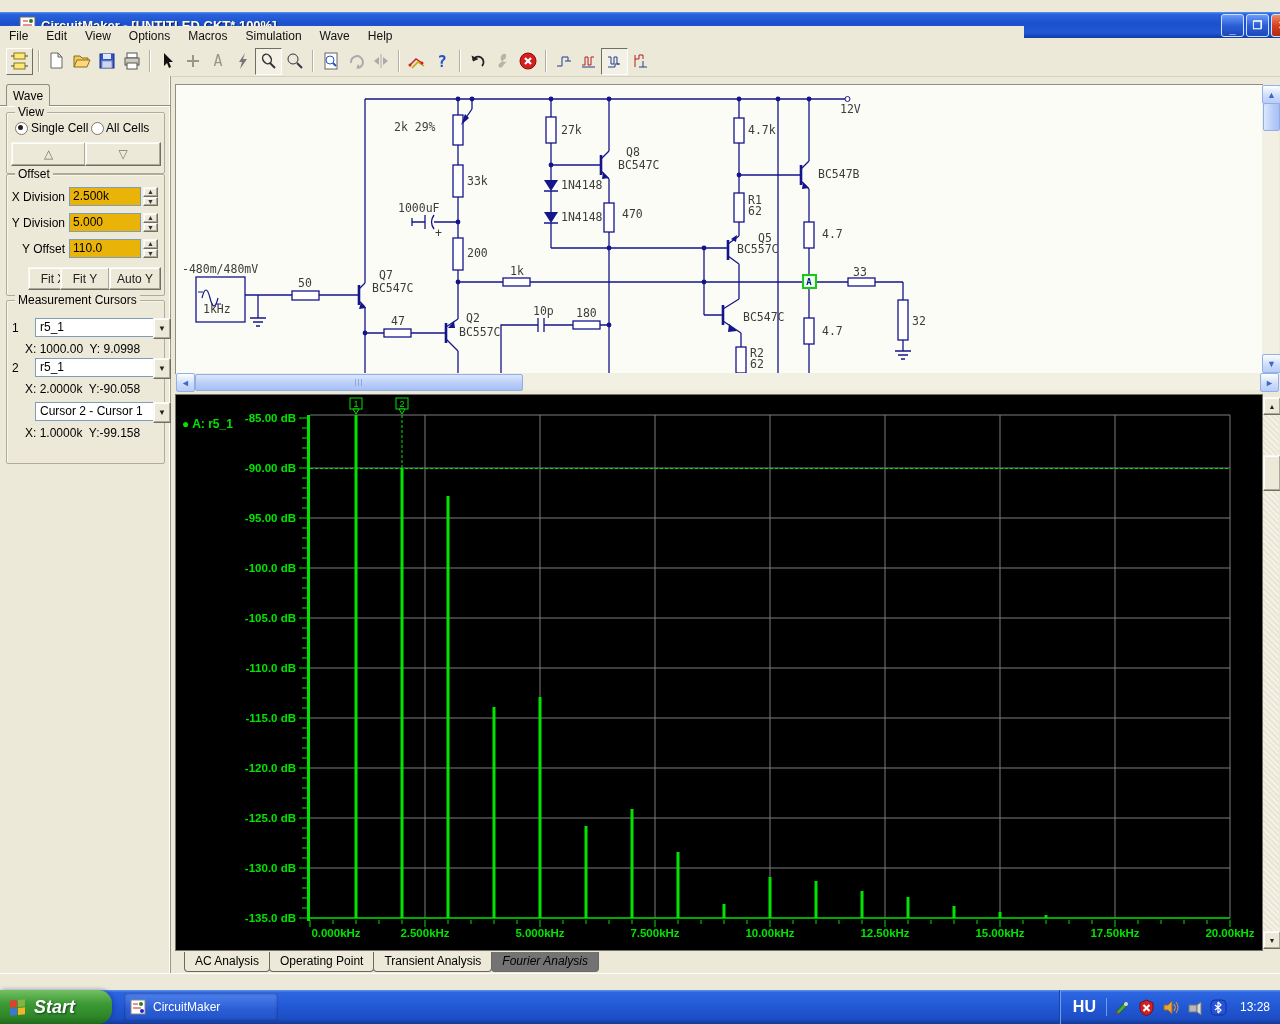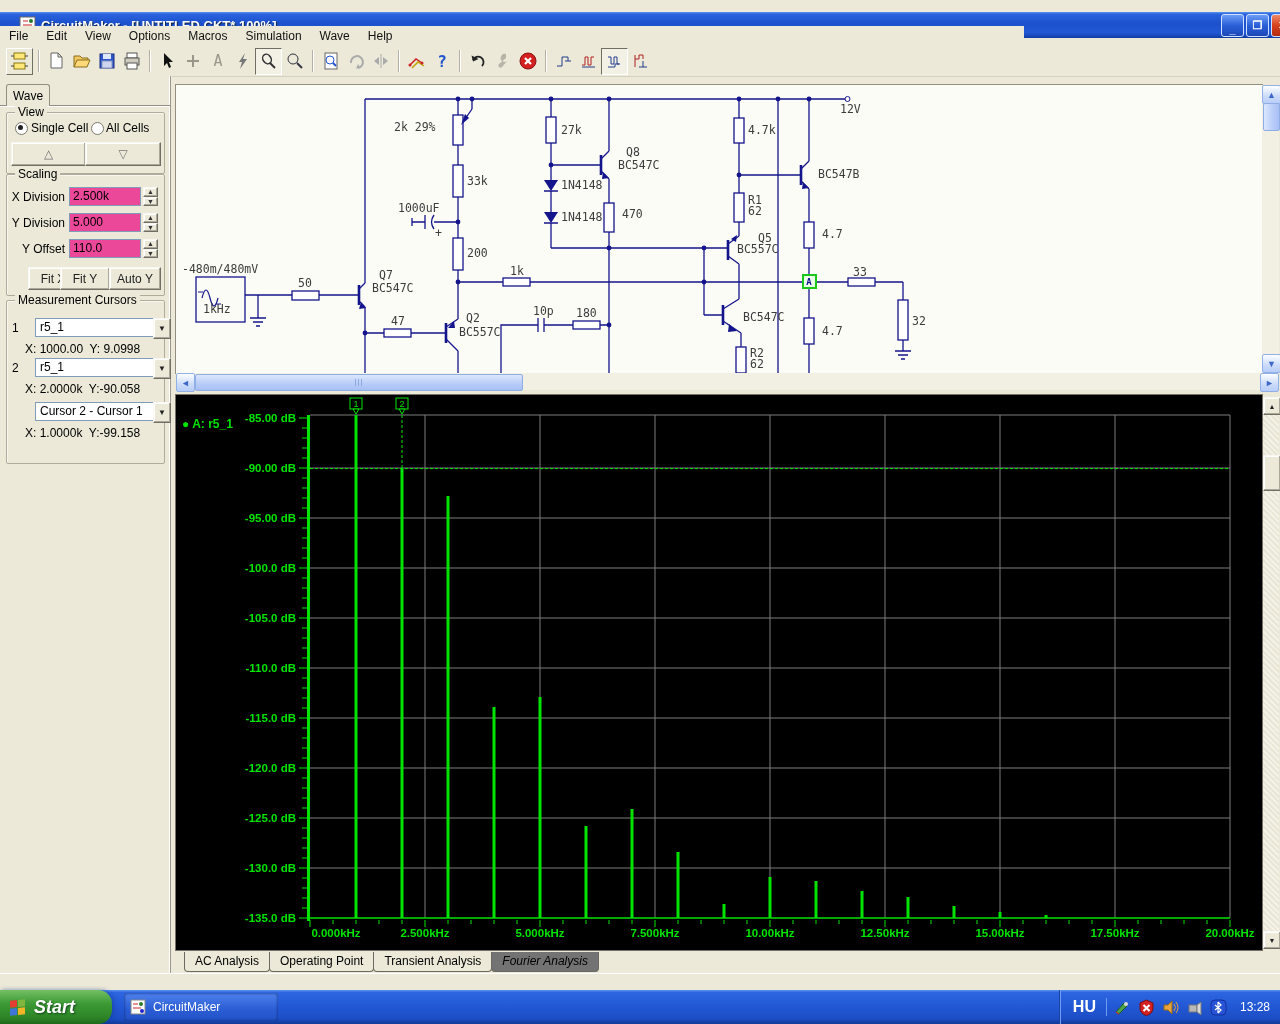--- a/index.html
+++ b/index.html
@@ -25,21 +25,21 @@
   
   #sidebar{left:0;top:76px;width:172px;height:914px;background:#ece9d8;}
   #sidebar .edge{position:absolute;left:170px;top:0;width:1px;height:914px;background:#9a978a;box-shadow:-1px 0 0 #fff;}
   #wave-tab{position:absolute;left:6px;top:8px;width:42px;height:21px;background:#ece9d8;
     border:1px solid #928f82;border-bottom:none;border-radius:3px 3px 0 0;font-size:12px;
     display:flex;align-items:center;justify-content:center;z-index:2;}
   #tabline{position:absolute;left:0;top:29px;width:170px;height:1px;background:#928f82;box-shadow:0 1px 0 #fff;}
   .grp{position:absolute;border:1px solid #b0ac99;border-radius:2px;box-shadow:inset 1px 1px 0 #f8f6ee;}
   .grp>.cap{position:absolute;top:-8px;left:8px;background:#ece9d8;padding:0 3px;font-size:12px;color:#000;}
   .lbl{font-size:12px;color:#000;}
-  .fld{background:#ec4899;border:1px solid #7f9db9;font-size:12px;font-family:"Liberation Sans",sans-serif;
+  .fld{background:#eab308;border:1px solid #7f9db9;font-size:12px;font-family:"Liberation Sans",sans-serif;
     padding:1px 3px;height:15px;line-height:15px;}
   input.fld{width:64px;}
   .btn3d{background:#ece9d8;border:1px solid;border-color:#f8f7f1 #716f64 #716f64 #f8f7f1;
     box-shadow:inset -1px -1px 0 #aca899,inset 1px 1px 0 #fff;font-size:12px;
     display:flex;align-items:center;justify-content:center;color:#222;}
   .spin{display:flex;flex-direction:column;width:15px;height:19px;}
   .spin .btn3d{height:9px;font-size:7px;color:#333;flex:1;}
   .combo{display:flex;padding-left:12px;}
   .combo .val{flex:1;background:#fff;border:1px solid #7f9db9;border-right:none;font-size:12px;padding:1px 4px;height:15px;line-height:15px;}
   .combo .drop{width:16px;height:19px;font-size:8px;}
@@ -281,21 +281,21 @@
     <span class="lbl" style="position:absolute;left:99px;top:8px">All Cells</span>
     <span class="btn3d" style="position:absolute;left:4px;top:29px;width:73px;height:22px;color:#777">
         <span>△</span>
       </span>
     <span class="btn3d" style="position:absol ute;position:absolute;left:78px;top:29px;width:74px;height:22px;color:#777">
         <span>▽</span>
       </span>
   </div>
 
   <div class="grp" style="left:6px;top:98px;width:157px;height:120px">
-    <span class="cap">Scaling</span>
+    <span class="cap">Offset</span>
     <span class="lbl" style="position:absolute;left:0;top:15px;width:58px;text-align:right">X Division</span>
     <input class="fld" style="position: absolute; left: 62px; top: 12px;" value="2.500k">
     <span class="spin" style="position:absolute;left:136px;top:12px">
         <span class="btn3d">▲</span>
         <span class="btn3d">▼</span>
       </span>
     <span class="lbl" style="position:absolute;left:0;top:41px;width:58px;text-align:right">Y Division</span>
     <input class="fld" style="position: absolute; left: 62px; top: 38px;" value="5.000">
     <span class="spin" style="position:absolute;left:136px;top:38px">
         <span class="btn3d">▲</span>

